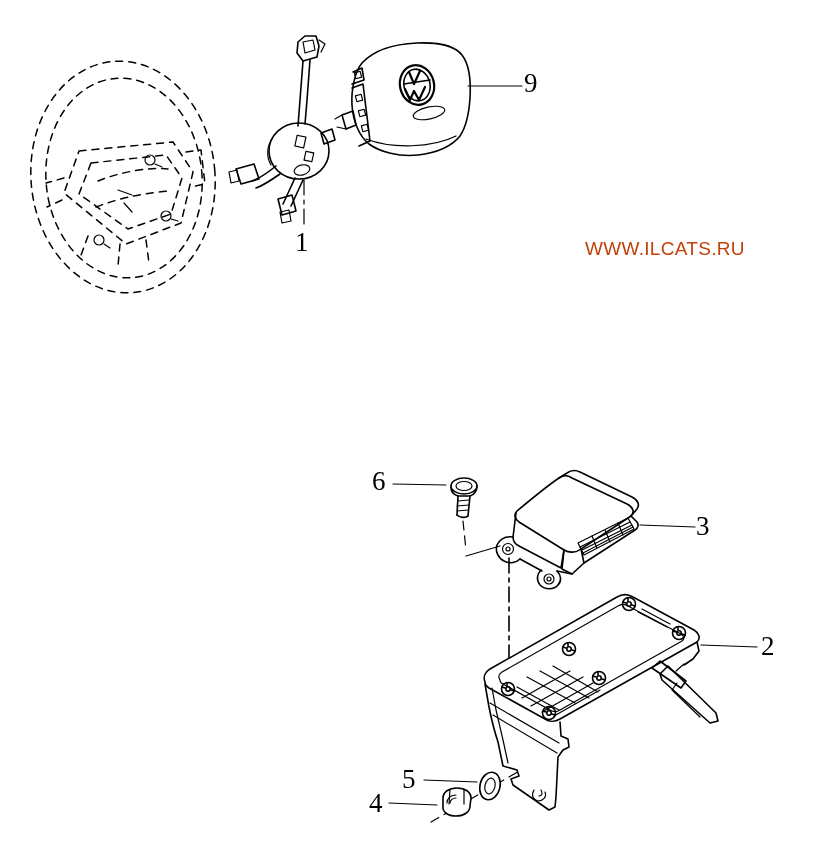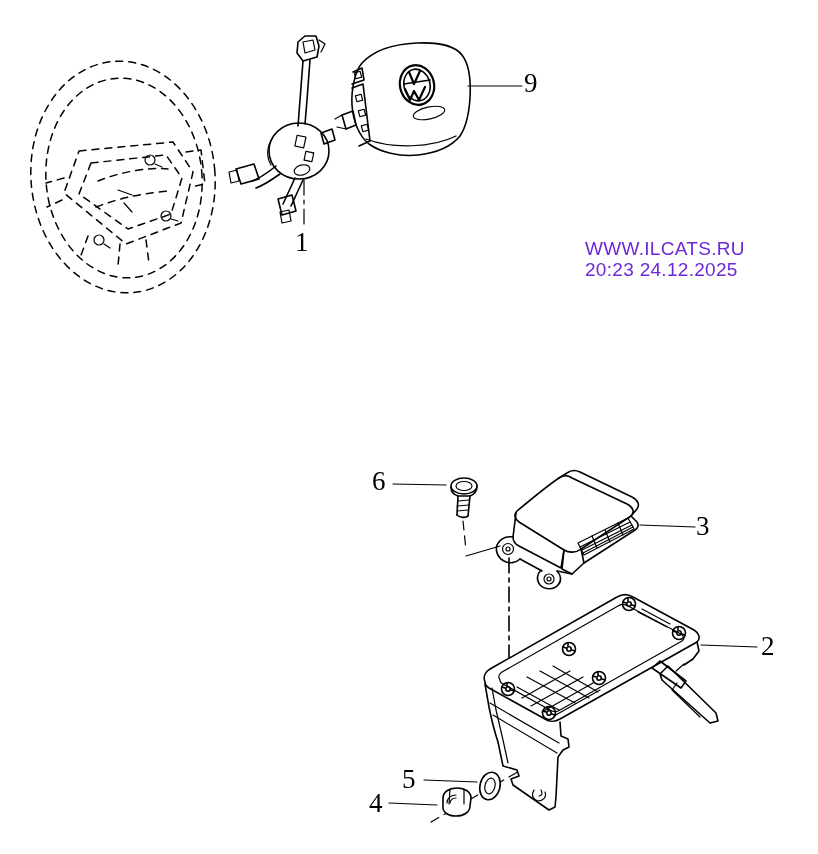--- a/index.html
+++ b/index.html
@@ -22,21 +22,21 @@
   svg.lineart .white{fill:#fff;}
   .callout{
     position:absolute;
     font-family:"Liberation Serif",serif;
     font-size:27px;line-height:1;color:#000;
     user-select:none;
   }
   .watermark{
     position:absolute;left:585px;top:238px;
     font-size:19px;line-height:21px;letter-spacing:.3px;
-    color:#6d28d9;white-space:nowrap;
+    color:#c2410c;white-space:nowrap;
   }
 </style>
 </head>
 <body>
 
 <div class="stage">
 
   <svg class="lineart" width="818" height="854" viewBox="0 0 818 854">
 
     <g>
@@ -222,16 +222,15 @@
   <div class="callout" style="left:295px;top:229px">1</div>
   <div class="callout" style="left:524px;top:70px">9</div>
   <div class="callout" style="left:372px;top:468px">6</div>
   <div class="callout" style="left:696px;top:513px">3</div>
   <div class="callout" style="left:761px;top:633px">2</div>
   <div class="callout" style="left:402px;top:766px">5</div>
   <div class="callout" style="left:369px;top:790px">4</div>
 
   <div class="watermark">
     <div>WWW.ILCATS.RU</div>
-    <div>20:23 24.12.2025</div>
   </div>
 
 </div>
 
 </body></html>

